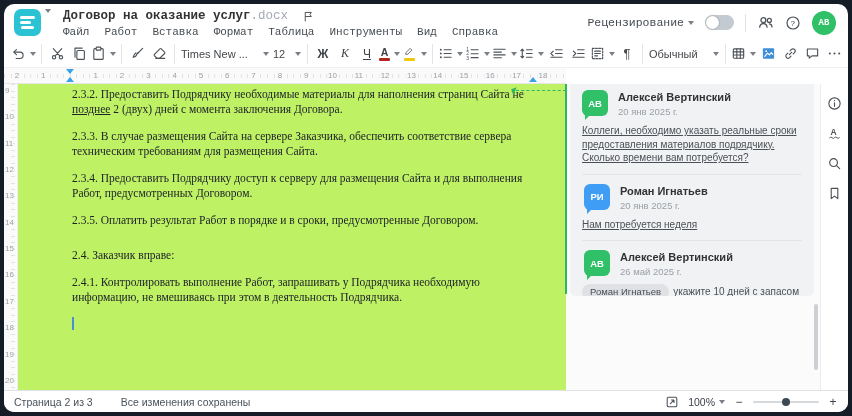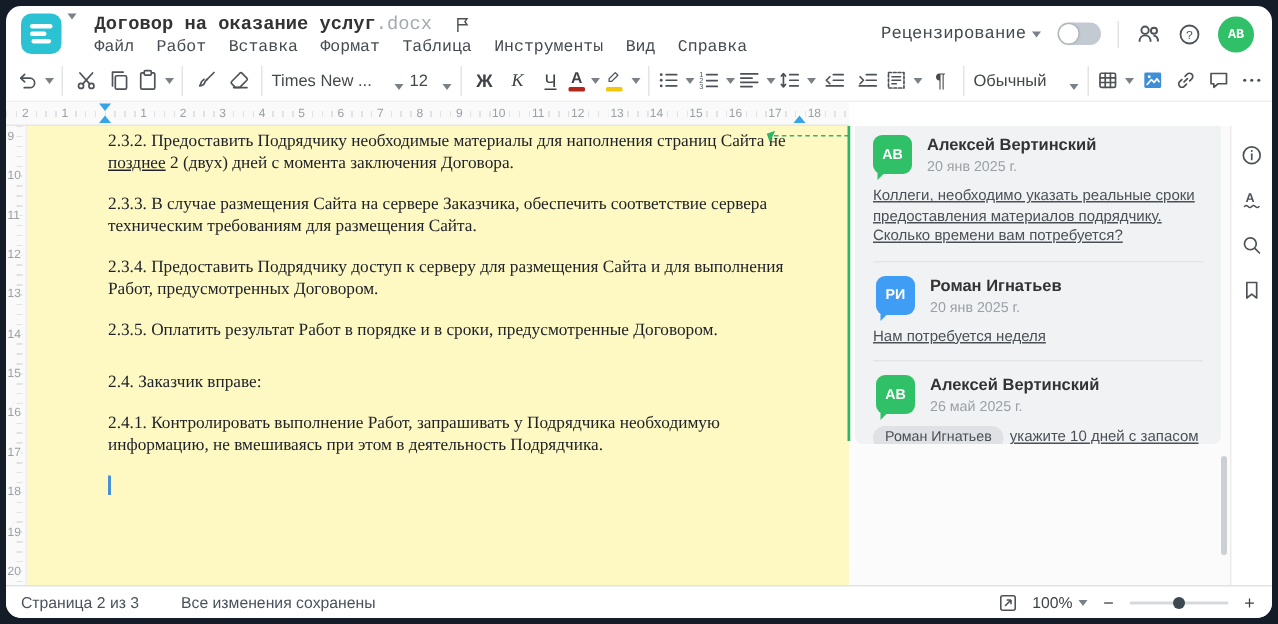--- a/index.html
+++ b/index.html
@@ -25,21 +25,21 @@
   .toggle::after{content:"";position:absolute;left:1px;top:1px;width:13px;height:13px;border-radius:50%;background:#fff;box-shadow:0 0 2px rgba(0,0,0,.35);}
   .hdr-div{width:1px;height:18px;background:#e1e3e6;}
   .icon{display:inline-flex;align-items:center;justify-content:center;color:#4c5258;}
   .avatar{width:24px;height:24px;border-radius:50%;background:#2fc068;color:#fff;font-size:9px;font-weight:bold;display:flex;align-items:center;justify-content:center;}
 
   
   .toolbar{height:28px;display:flex;align-items:center;padding:0 6px;border-bottom:1px solid #f0f0f0;box-sizing:border-box;}
   .tb-sep{width:1px;height:20px;background:#e4e4e4;margin:0 4px;flex:0 0 auto;}
   .tb-btn{height:22px;min-width:20px;display:flex;align-items:center;justify-content:center;border-radius:2px;color:#4a4a4a;flex:0 0 auto;padding:0 1px;}
   .tb-btn svg{display:block;}
-  .tb-combo{display:flex;align-items:flex-end;font-size:11px;color:#44474b;padding:0 2px;flex:0 0 auto;}
+  .tb-combo{display:flex;align-items:center;font-size:11px;color:#44474b;padding:0 2px;flex:0 0 auto;}
   .tb-combo .txt{overflow:hidden;white-space:nowrap;text-overflow:ellipsis;display:inline-block;}
   .tb-label{font-size:12px;color:#3f4347;width:19px;text-align:center;}
   .tb-label.b{font-weight:bold;}
   .tb-label.i{font-style:italic;font-family:"Liberation Serif",serif;}
   .tb-label.u{text-decoration:underline;}
   .stack{display:flex;flex-direction:column;align-items:center;gap:1px;}
   .glyphA{font-size:10.5px;font-weight:bold;line-height:10px;color:#3f4347;}
   .cbar{width:11px;height:3px;border-radius:1px;display:block;}
   .pilcrow{font-size:13px;color:#4a4a4a;line-height:14px;}
 
@@ -47,21 +47,21 @@
   .h-ruler{position:absolute;left:0;top:64px;width:562px;height:16px;background:#fafafa;border-bottom:1px solid #e6e6e6;box-sizing:border-box;}
   .h-ruler .ticks{position:absolute;left:0;top:6px;width:100%;height:4px;background:repeating-linear-gradient(to right,#cfcfcf 0 1px,transparent 1px 6.575px);opacity:.55;}
   .h-num{position:absolute;top:3px;font-size:8px;color:#9aa0a6;background:#fafafa;padding:0 1px;transform:translateX(-50%);}
   .marker-down{position:absolute;width:0;height:0;border-left:4px solid transparent;border-right:4px solid transparent;border-top:5px solid #35a4e8;transform:translateX(-50%);}
   .marker-up{position:absolute;width:0;height:0;border-left:4px solid transparent;border-right:4px solid transparent;border-bottom:5px solid #35a4e8;transform:translateX(-50%);}
   .v-ruler{position:absolute;left:0;top:80px;width:14px;bottom:22px;background:#fafafa;border-right:1px solid #efefef;box-sizing:border-box;}
   .v-ruler .ticks{position:absolute;top:0;right:2px;width:4px;height:100%;background:repeating-linear-gradient(to bottom,#cfcfcf 0 1px,transparent 1px 6.59px);opacity:.55;}
   .v-num{position:absolute;left:1px;font-size:8px;color:#9aa0a6;background:#fafafa;}
 
   
-  .page{position:absolute;left:14px;top:80px;width:548px;bottom:22px;background:#fef9c3;}
+  .page{position:absolute;left:14px;top:80px;width:548px;bottom:22px;background:#bef264;}
   .doc-text{position:absolute;left:54px;top:3px;width:462px;font-family:"Liberation Serif",serif;font-size:11.5px;line-height:15px;color:#20242a;}
   .doc-text p{margin:0 0 12px 0;}
   .doc-text .spacer{height:8px;}
   .run-u{text-decoration:underline;}
   .run-change{color:#3b7fd4;text-decoration:underline;}
   .text-cursor{display:inline-block;width:1.5px;height:13px;background:#4a90d9;vertical-align:text-bottom;}
 
   .anchor-dash{position:absolute;left:512px;top:86px;width:50px;border-top:1.5px dashed #2fb566;}
   .anchor-arrow{position:absolute;left:508px;top:84px;width:0;height:0;border-top:6px solid #2fb566;border-right:6px solid transparent;transform:rotate(-20deg);}
   .range-line{position:absolute;left:561px;top:80px;width:2px;height:210px;background:#2fb566;}

